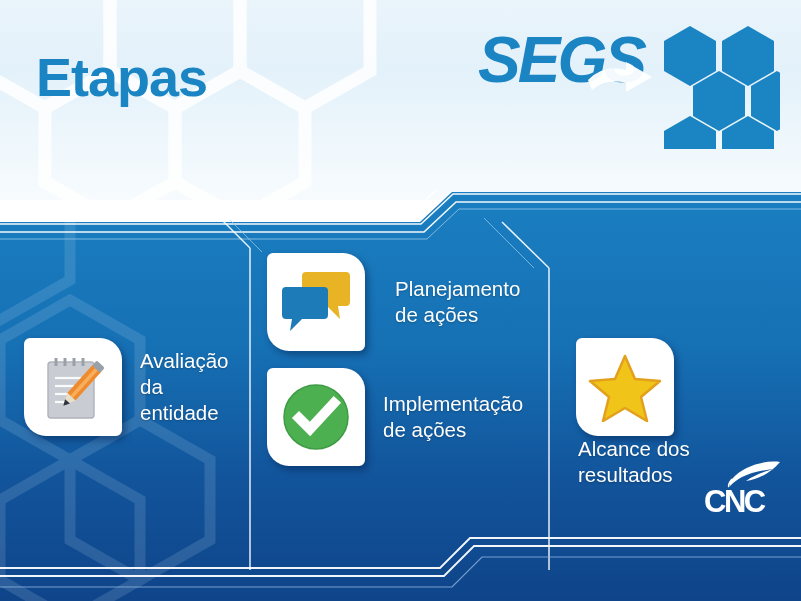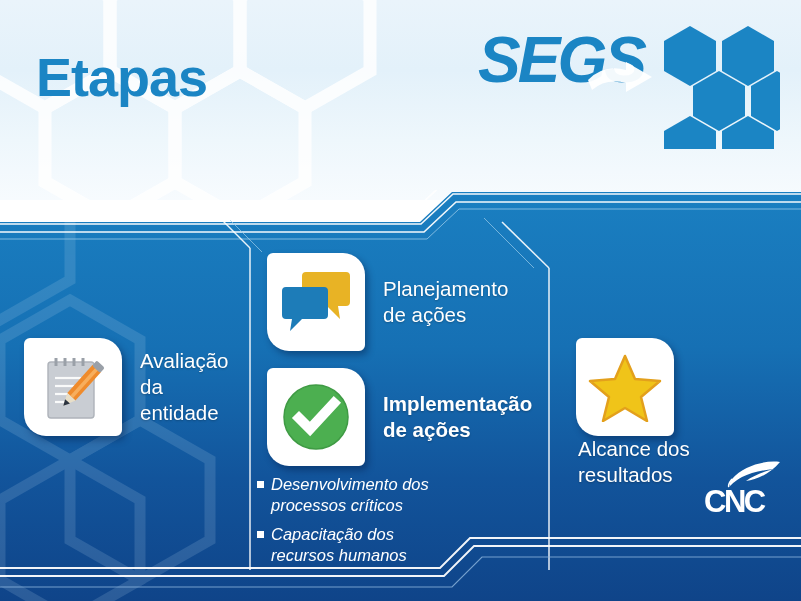--- a/index.html
+++ b/index.html
@@ -59,22 +59,22 @@
   .card-label {
     margin-left: 18px;
     color: #ffffff;
     font-size: 20.5px;
     line-height: 1.28;
     text-shadow: 0 1px 2px rgba(0,0,0,0.25);
     white-space: pre-line;
   }
 
   #card-avaliacao   { left: 24px;  top: 338px; }
-  #card-planejamento{ left: 267px; top: 253px; }
-  #card-implementacao{left: 267px; top: 368px; font-weight: bold; }
+  #card-planejamento{ left: 267px; top: 253px; gap: 12px; }
+  #card-implementacao{left: 267px; top: 368px; }
   #card-alcance     { left: 560px; top: 338px; flex-direction: column; }
 
   
   #bullet-list { position: absolute; left: 257px; top: 474px; width: 240px; }
   .bullet-item { display: flex; align-items: flex-start; margin-bottom: 7px; }
   .bullet-marker {
     width: 7px; height: 7px; background: #ffffff;
     margin-top: 7px; margin-right: 7px; flex: 0 0 auto;
   }
   .bullet-text {
@@ -246,32 +246,20 @@
     <div class="card-row" id="card-alcance">
       <div class="icon-tile">
         <svg style="position:absolute;left:12px;top:14px;width:74px;height:70px;" viewBox="0 0 74 70">
           <polygon points="37,4 47,27 72,29 53,45 59,69 37,56 15,69 21,45 2,29 27,27" fill="#f0c419" stroke="#e3a01c" stroke-width="2.5" stroke-linejoin="round"></polygon>
         </svg>
       </div>
       <div class="card-label">Alcance dos
 resultados</div>
     </div>
 
-    <div id="bullet-list">
-      <div class="bullet-item">
-        <span class="bullet-marker"></span>
-        <span class="bullet-text">Desenvolvimento dos
-processos críticos</span>
-      </div>
-      <div class="bullet-item">
-        <span class="bullet-marker"></span>
-        <span class="bullet-text">Capacitação dos
-recursos humanos</span>
-      </div>
-    </div>
 
     <div id="cnc-logo">
       <svg style="position:absolute;left:26px;top:-2px;width:56px;height:28px;" viewBox="0 0 56 28">
         <path d="M54 2 C40 0 18 5 6 19 C4 22 3 25 4 26 C6 24 10 20 16 17 C24 13 36 10 48 9 C40 11 28 15 20 21 C30 20 44 14 54 2 Z" fill="#ffffff"></path>
         <path d="M6 19 C3 23 2 26 3 27" fill="none" stroke="#ffffff" stroke-width="1.6"></path>
       </svg>
       <div id="cnc-word">CNC</div>
     </div>
 
   </div>

